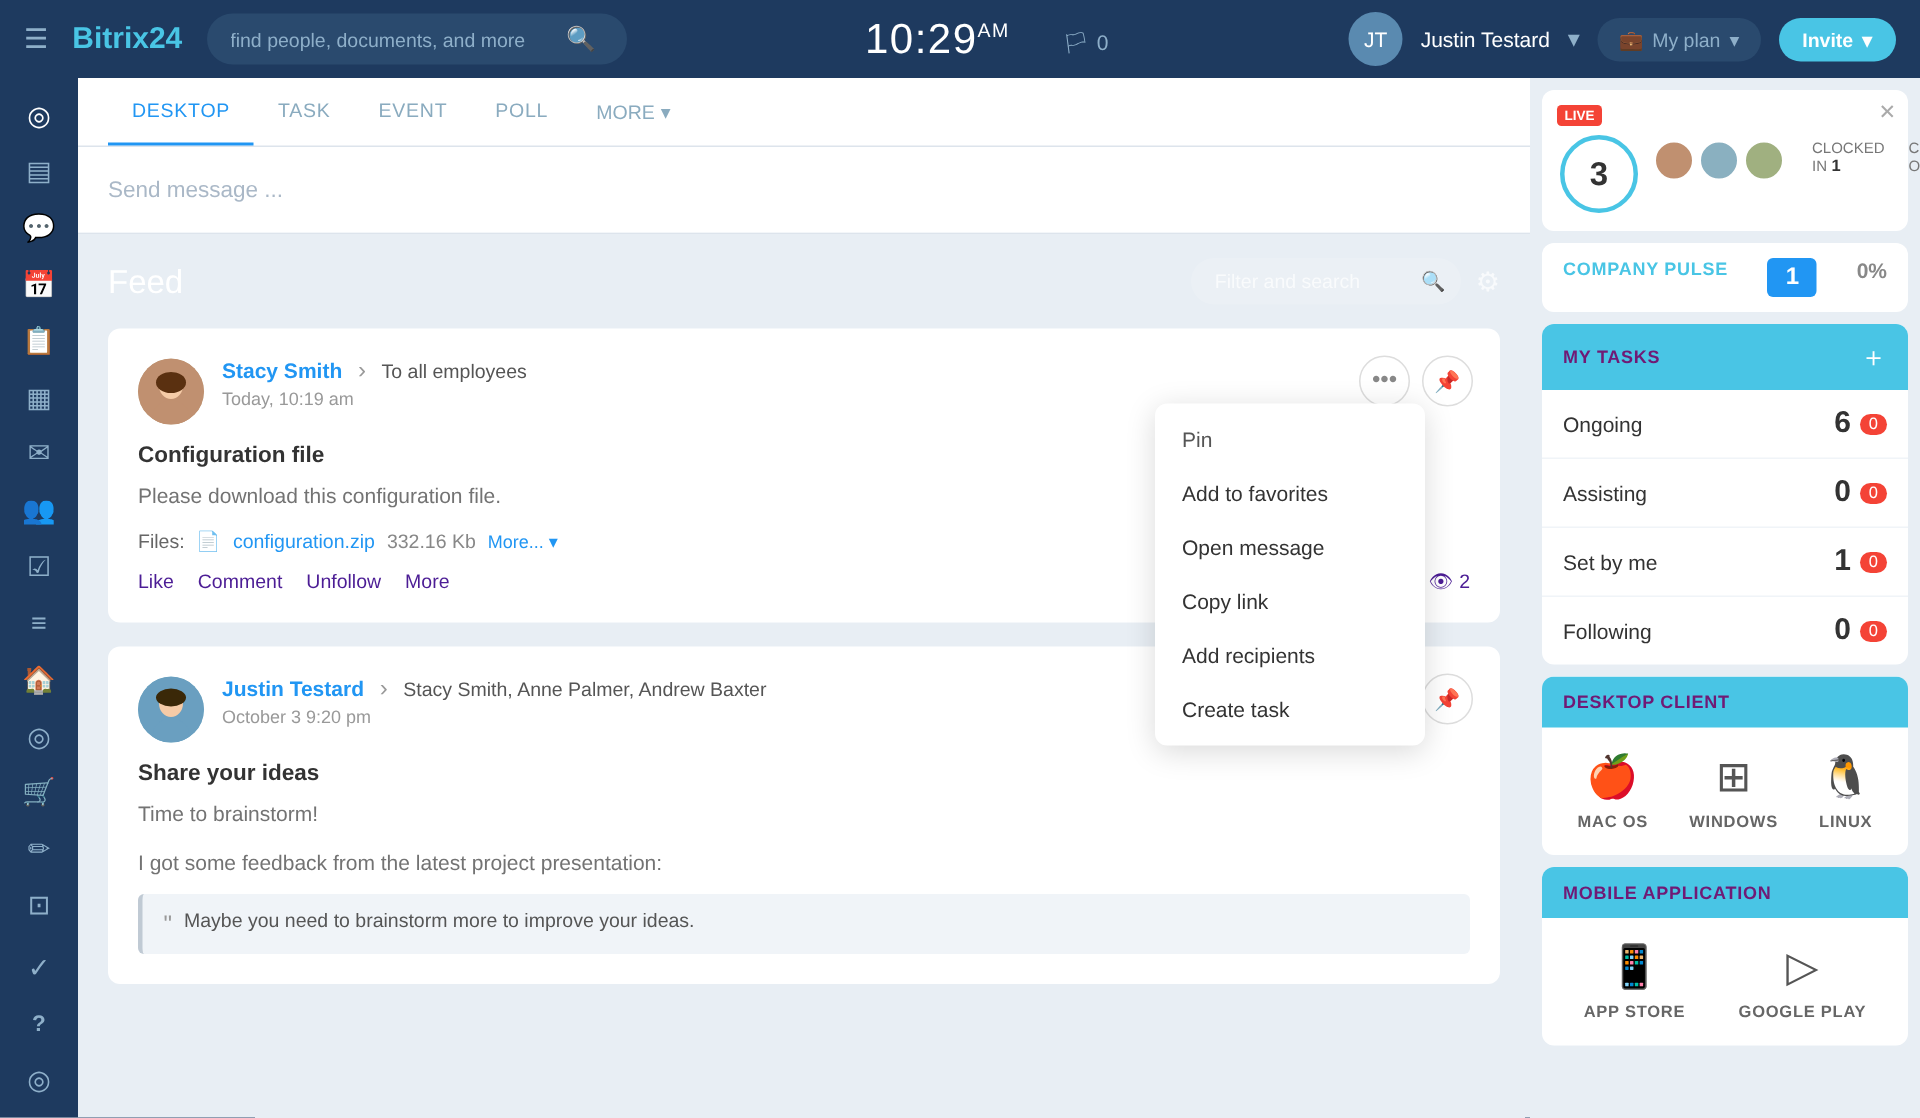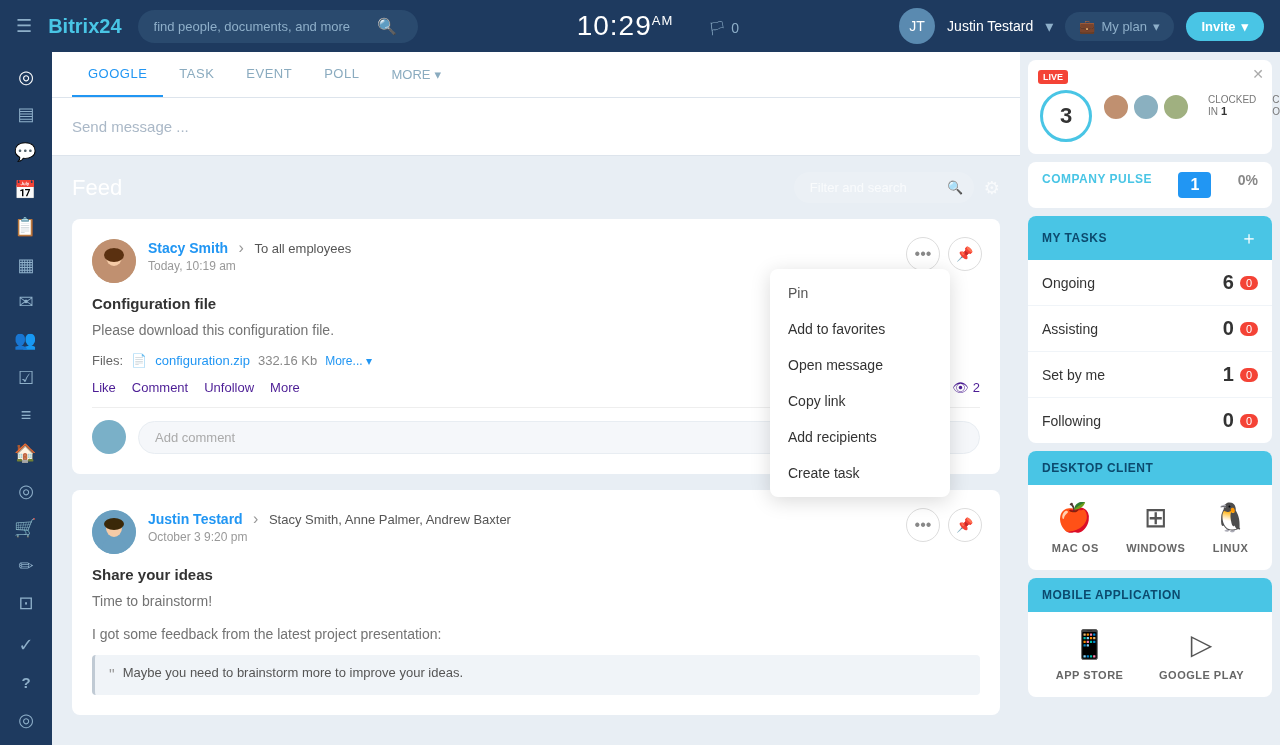--- a/index.html
+++ b/index.html
@@ -450,21 +450,21 @@
       border-radius: 8px;
       overflow: hidden;
     }
     .widget-header {
       background: #49c5e5;
       padding: 10px 14px;
       display: flex;
       align-items: center;
       justify-content: space-between;
     }
-    .widget-header-title { font-size: 12px; font-weight: 700; color: #0c4a6e; letter-spacing: 0.5px; }
+    .widget-header-title { font-size: 12px; font-weight: 700; color: #701a75; letter-spacing: 0.5px; }
     .widget-add-btn { color: white; font-size: 18px; cursor: pointer; }
     .task-row {
       display: flex;
       align-items: center;
       justify-content: space-between;
       padding: 11px 14px;
       border-bottom: 1px solid #f0f4f8;
     }
     .task-row:last-child { border-bottom: none; }
     .task-label { font-size: 14px; color: #333; }
@@ -612,21 +612,21 @@
       </div>
     <div class="sidebar-item">
         <span>◎</span>
       </div>
   </div>
 
   <div class="center-content">
 
     <div class="compose-area">
       <div class="compose-tabs">
-        <div class="compose-tab active">GOOGLE</div>
+        <div class="compose-tab active">DESKTOP</div>
         <div class="compose-tab">TASK</div>
         <div class="compose-tab">EVENT</div>
         <div class="compose-tab">POLL</div>
         <div class="compose-tab-more">MORE <span>▾</span></div>
       </div>
       <div class="message-input-area">
         <span>Send message ...</span>
       </div>
     </div>
 
@@ -679,24 +679,20 @@
           <span class="post-action">Like</span>
           <span class="post-action">Comment</span>
           <span class="post-action">Unfollow</span>
           <span class="post-action">More</span>
           <span style="margin-left: auto;" class="views">
             <span>👁</span>
             <span>2</span>
           </span>
         </div>
 
-        <div class="comment-area">
-          <div class="comment-avatar male"></div>
-          <div class="comment-input">Add comment</div>
-        </div>
 
         <div class="context-menu">
           <div class="context-menu-item top">Pin</div>
           <div class="context-menu-item">Add to favorites</div>
           <div class="context-menu-item">Open message</div>
           <div class="context-menu-item">Copy link</div>
           <div class="context-menu-item">Add recipients</div>
           <div class="context-menu-item">Create task</div>
         </div>
       </div>

